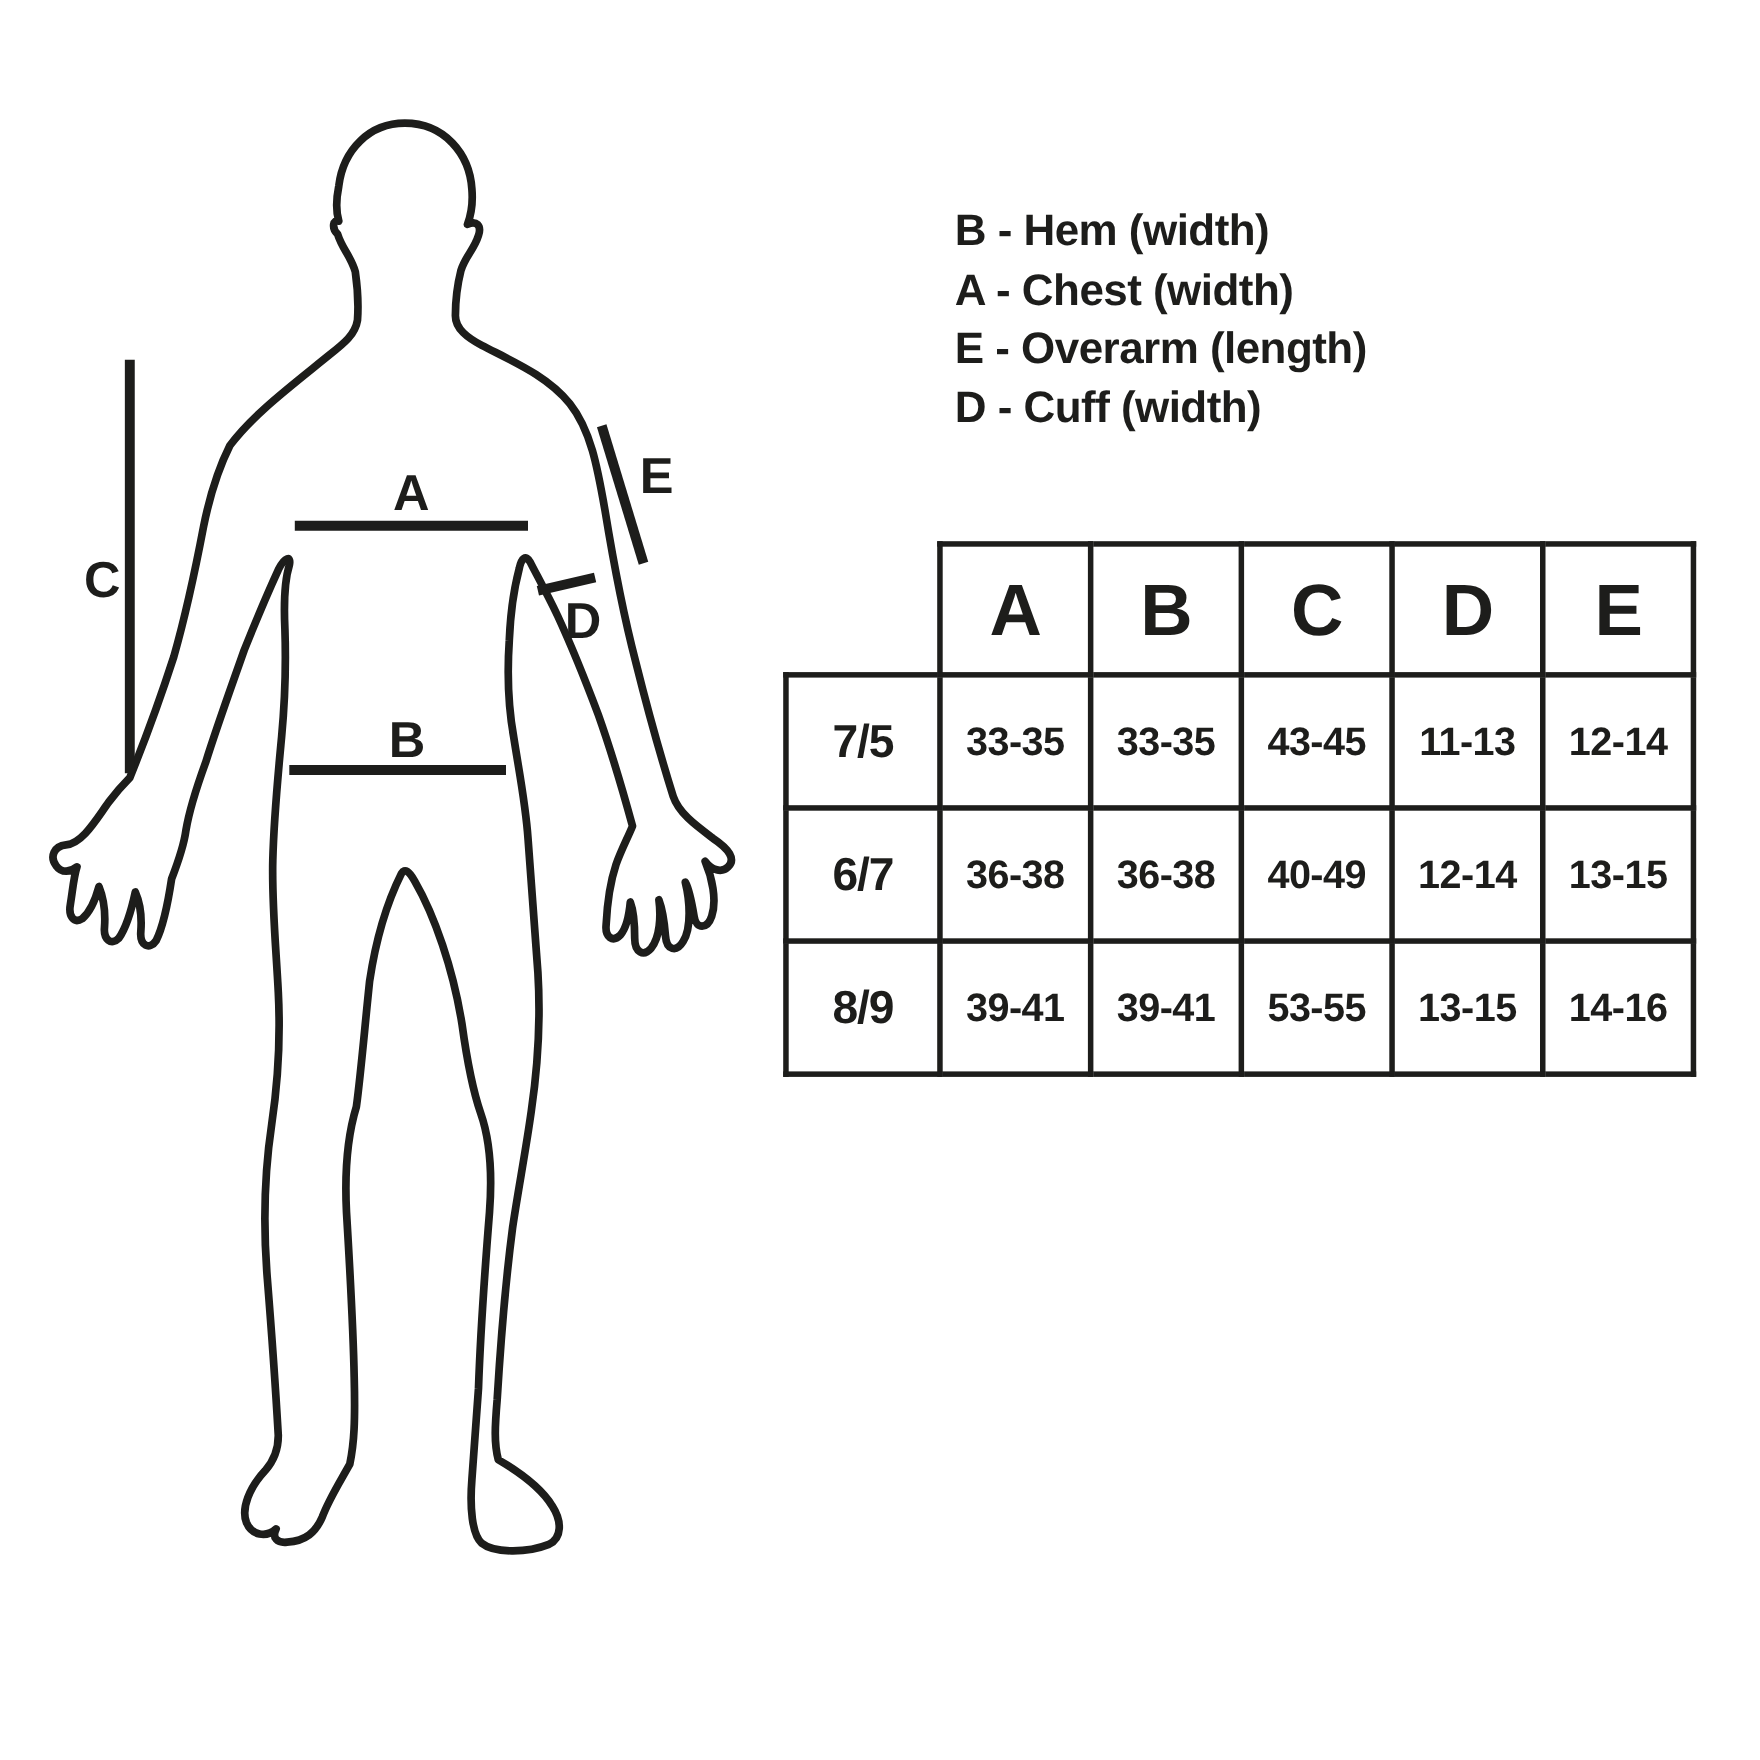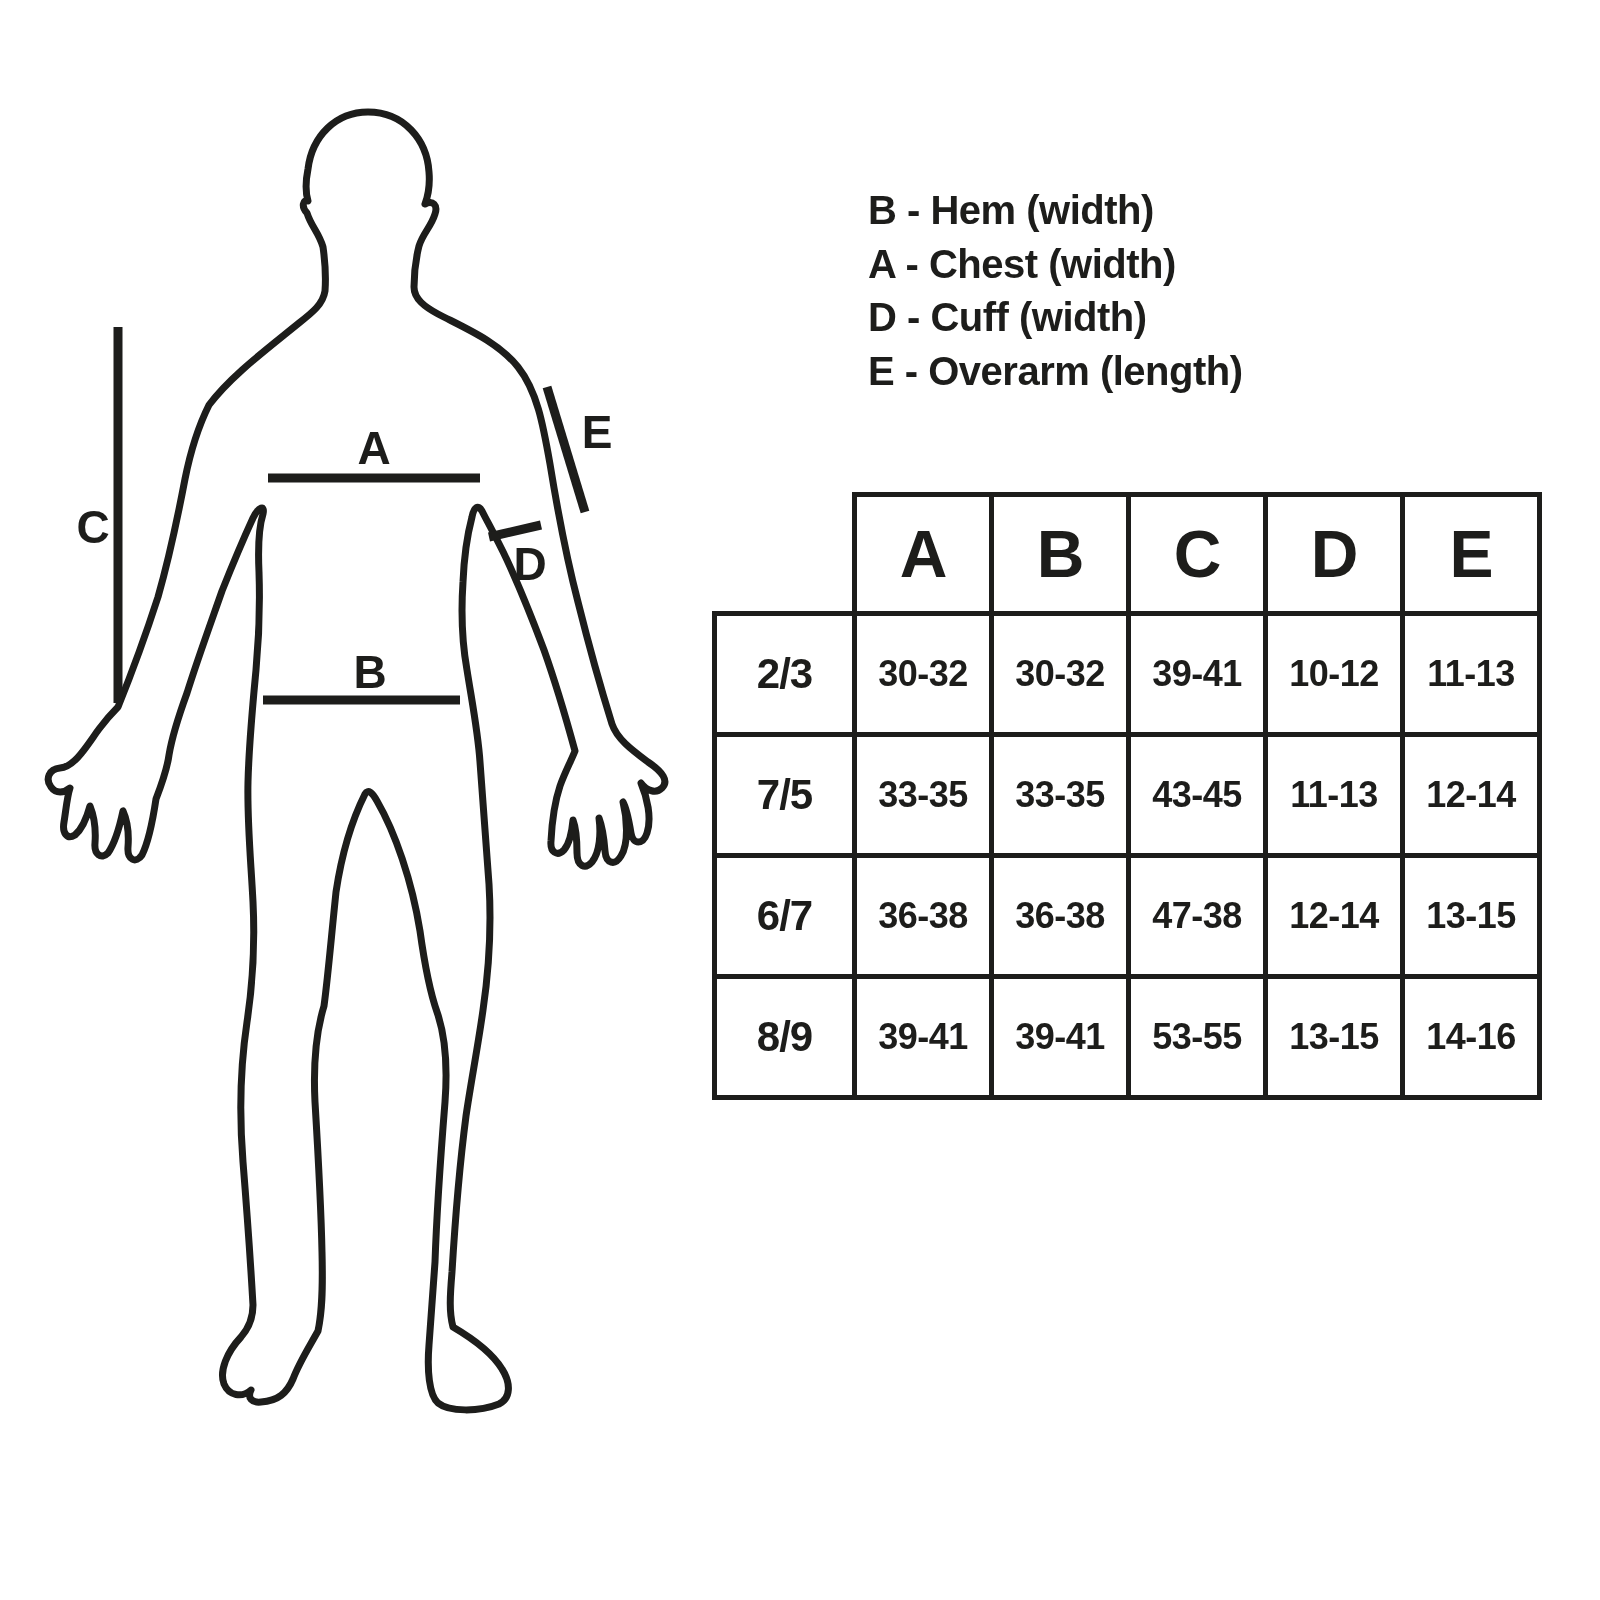--- a/index.html
+++ b/index.html
@@ -175,22 +175,22 @@
       <text class="measure-letter" x="370" y="688" text-anchor="middle">B</text>
       <text class="measure-letter" x="93" y="543" text-anchor="middle">C</text>
       <text class="measure-letter" x="530" y="580" text-anchor="middle">D</text>
       <text class="measure-letter" x="597" y="448" text-anchor="middle">E</text>
     </svg>
   </div>
 
   <div class="legend">
     <div>B - Hem (width)</div>
     <div>A - Chest (width)</div>
+    <div>E - Overarm (length)</div>
     <div>D - Cuff (width)</div>
-    <div>E - Overarm (length)</div>
   </div>
 
   <table class="size-table">
     <colgroup>
       <col style="width:140px">
         <col style="width:137px">
         <col style="width:137px">
       <col style="width:137px">
         <col style="width:137px">
         <col style="width:137px">
@@ -200,40 +200,32 @@
         <td class="corner"></td>
         <th>A</th>
         <th>B</th>
         <th>C</th>
         <th>D</th>
         <th>E</th>
       </tr>
     </thead>
     <tbody>
       <tr>
-        <th>2/3</th>
-        <td>30-32</td>
-        <td>30-32</td>
-        <td>39-41</td>
-        <td>10-12</td>
-        <td>11-13</td>
-      </tr>
-      <tr>
         <th>7/5</th>
         <td>33-35</td>
         <td>33-35</td>
         <td>43-45</td>
         <td>11-13</td>
         <td>12-14</td>
       </tr>
       <tr>
         <th>6/7</th>
         <td>36-38</td>
         <td>36-38</td>
-        <td>47-38</td>
+        <td>40-49</td>
         <td>12-14</td>
         <td>13-15</td>
       </tr>
       <tr>
         <th>8/9</th>
         <td>39-41</td>
         <td>39-41</td>
         <td>53-55</td>
         <td>13-15</td>
         <td>14-16</td>

